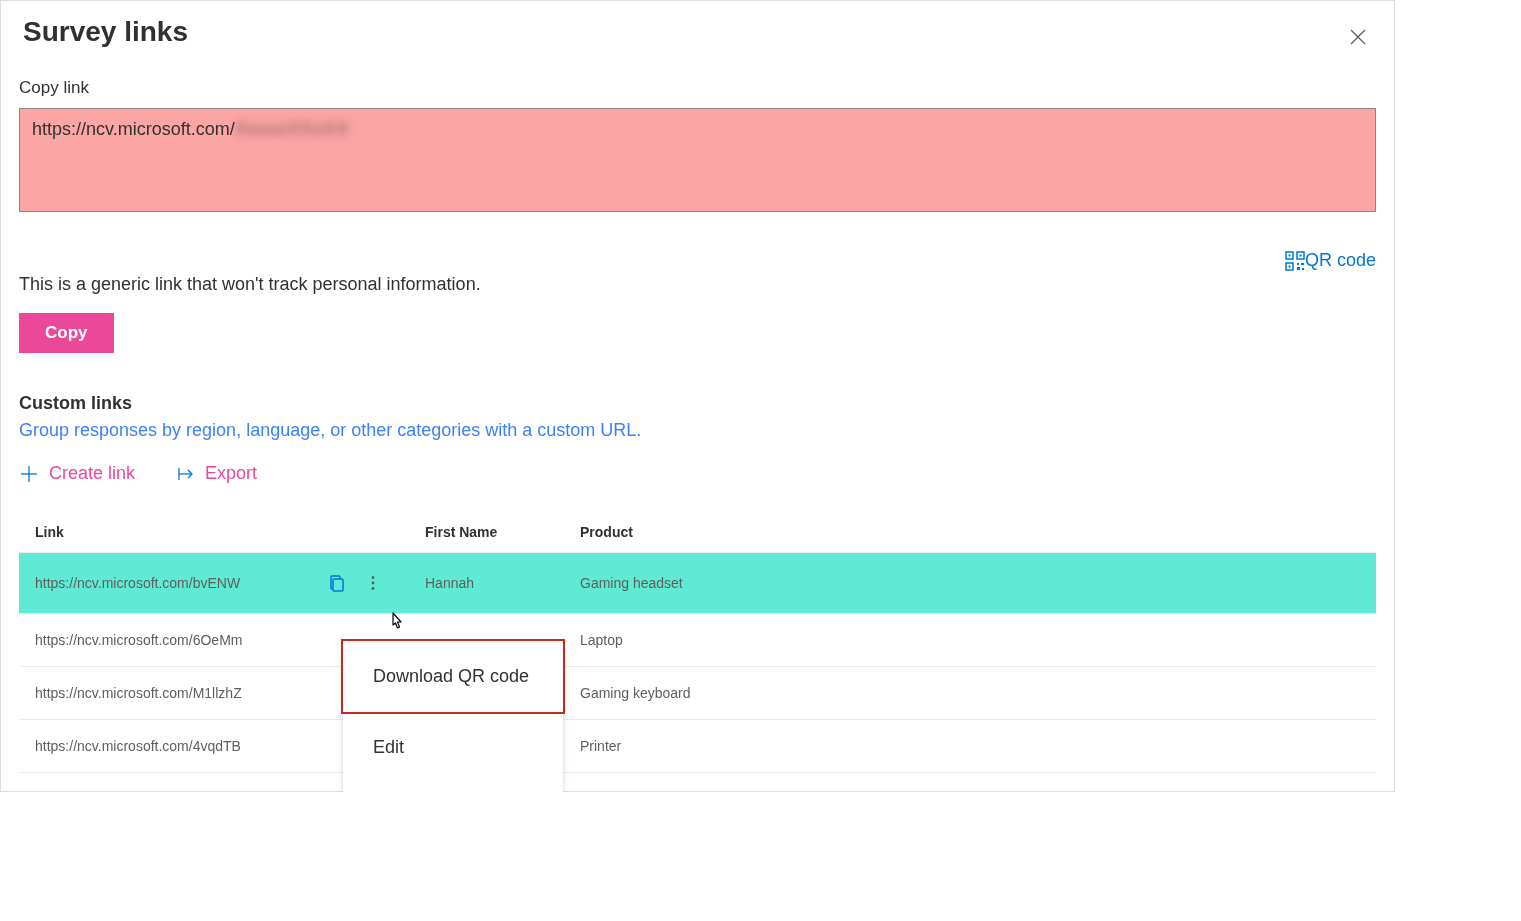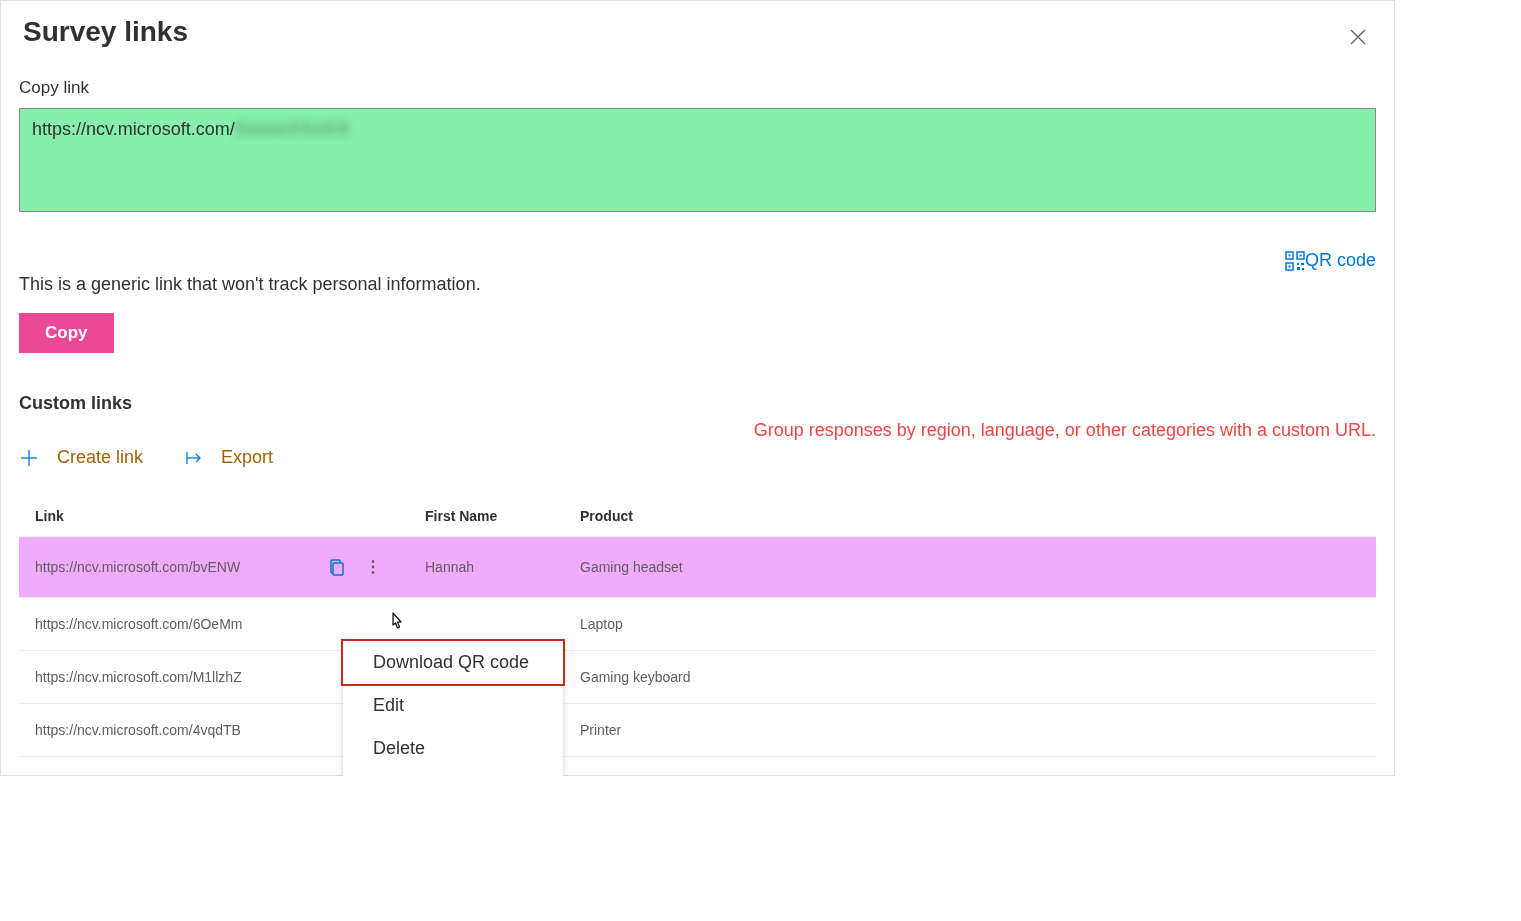--- a/index.html
+++ b/index.html
@@ -37,21 +37,21 @@
   .close-btn svg { width: 16px; height: 16px; }
   .section-label {
     font-size: 17px;
     color: #323130;
     margin-bottom: 10px;
   }
   .link-box {
     width: 100%;
     height: 104px;
     border: 1px solid #8a8886;
-    background: #86efac;
+    background: #fca5a5;
     padding: 10px 12px;
     font-size: 18px;
     color: #323130;
     margin-bottom: 14px;
   }
   .blurred {
     color: transparent;
     text-shadow: 0 0 8px rgba(0,0,0,0.5);
     letter-spacing: 1px;
     user-select: none;
@@ -86,35 +86,34 @@
     margin-bottom: 40px;
   }
   .subheader {
     font-size: 18px;
     font-weight: 600;
     color: #323130;
     margin-bottom: 6px;
   }
   .subtext {
     font-size: 18px;
-    color: #ef4444;
-    margin-bottom: 6px;
-    text-align: right;
+    color: #3b82f6;
+    margin-bottom: 22px;
   }
   .actions-row {
     display: flex;
     gap: 40px;
     margin-bottom: 28px;
   }
   .action-link {
     display: flex;
     align-items: flex-end;
-    gap: 18px;
-    font-size: 18px;
-    color: #a16207;
+    gap: 10px;
+    font-size: 18px;
+    color: #ec4899;
     cursor: pointer;
   }
   .action-link svg { width: 20px; height: 20px; color: #0078d4; }
   table {
     width: 100%;
     border-collapse: collapse;
     font-size: 14px;
   }
   th {
     text-align: left;
@@ -123,21 +122,21 @@
     padding: 12px 16px;
     border-bottom: 1px solid #edebe9;
   }
   td {
     padding: 18px 16px;
     border-bottom: 1px solid #edebe9;
     color: #605e5c;
     vertical-align: middle;
   }
   tr.hovered td {
-    background: #f0abfc;
+    background: #5eead4;
   }
   .col-link { width: 390px; }
   .col-first { width: 155px; }
   .link-cell {
     display: flex;
     align-items: center;
     gap: 12px;
     max-width: 350px;
   }
   .link-text {
@@ -173,21 +172,21 @@
     top: 634px;
     width: 220px;
     background: #ffffff;
     box-shadow: 0 3.2px 7.2px rgba(0,0,0,0.13), 0 0.6px 1.8px rgba(0,0,0,0.11);
     z-index: 10;
     padding: 6px 0;
   }
   .menu-item {
     font-size: 18px;
     color: #323130;
-    padding: 11px 30px;
+    padding: 25px 30px;
     cursor: pointer;
   }
   .menu-item.highlighted {
     border: 2px solid #c42b1c;
     margin: -2px;
   }
 </style>
 </head>
 <body>
 

